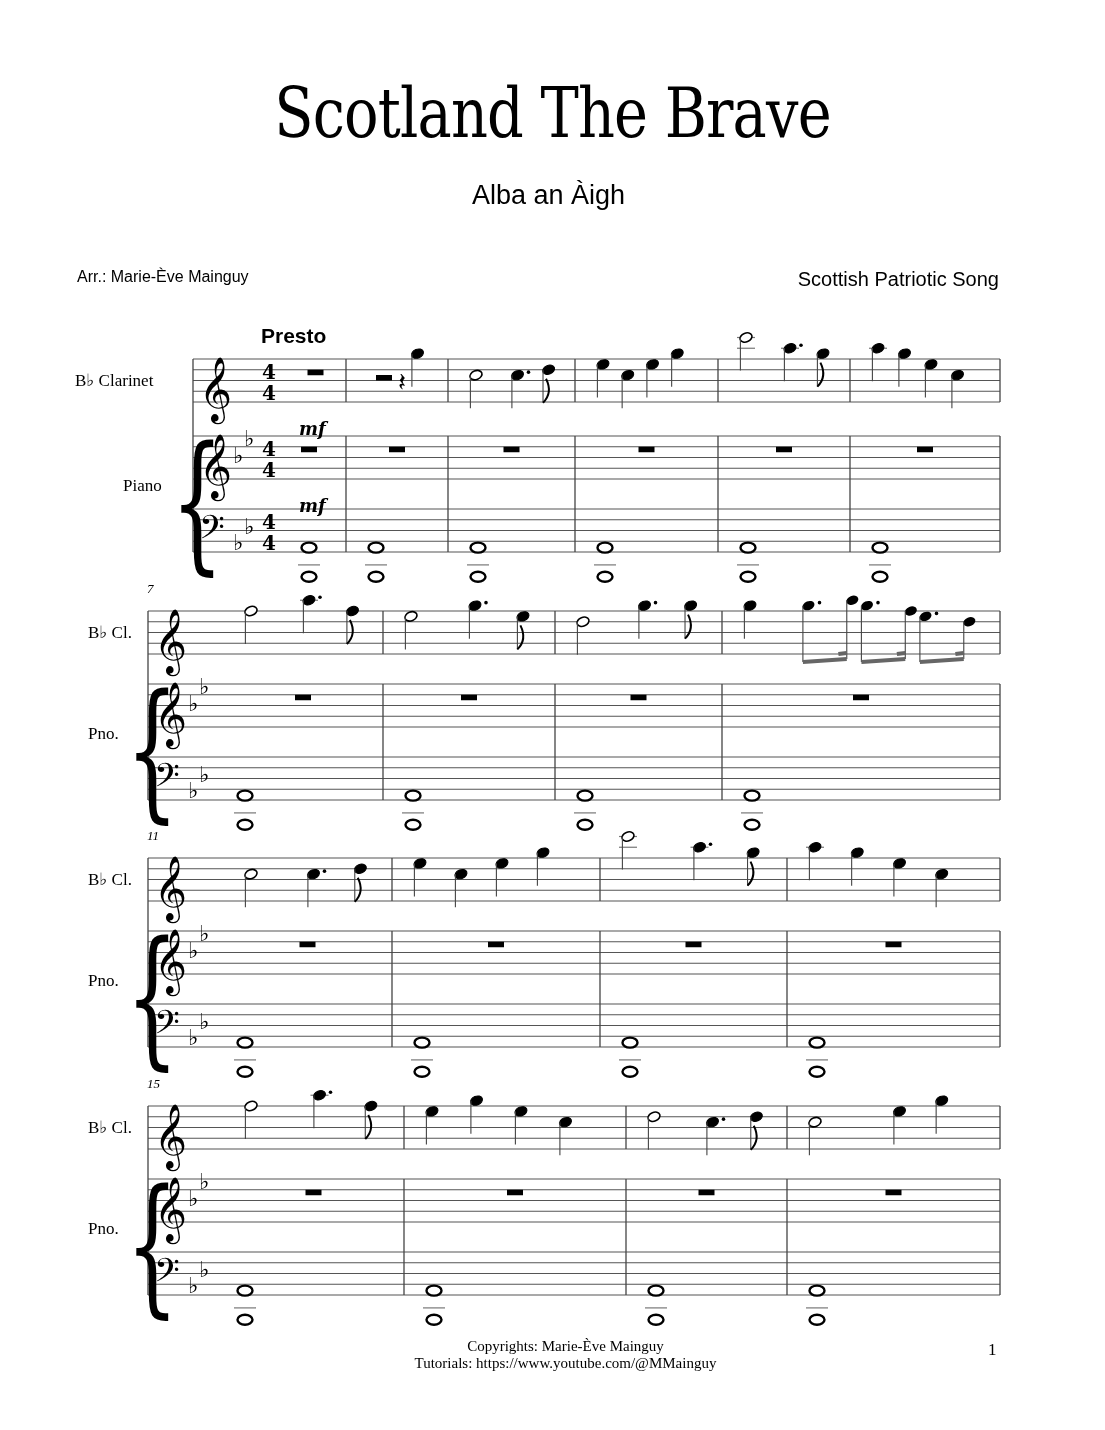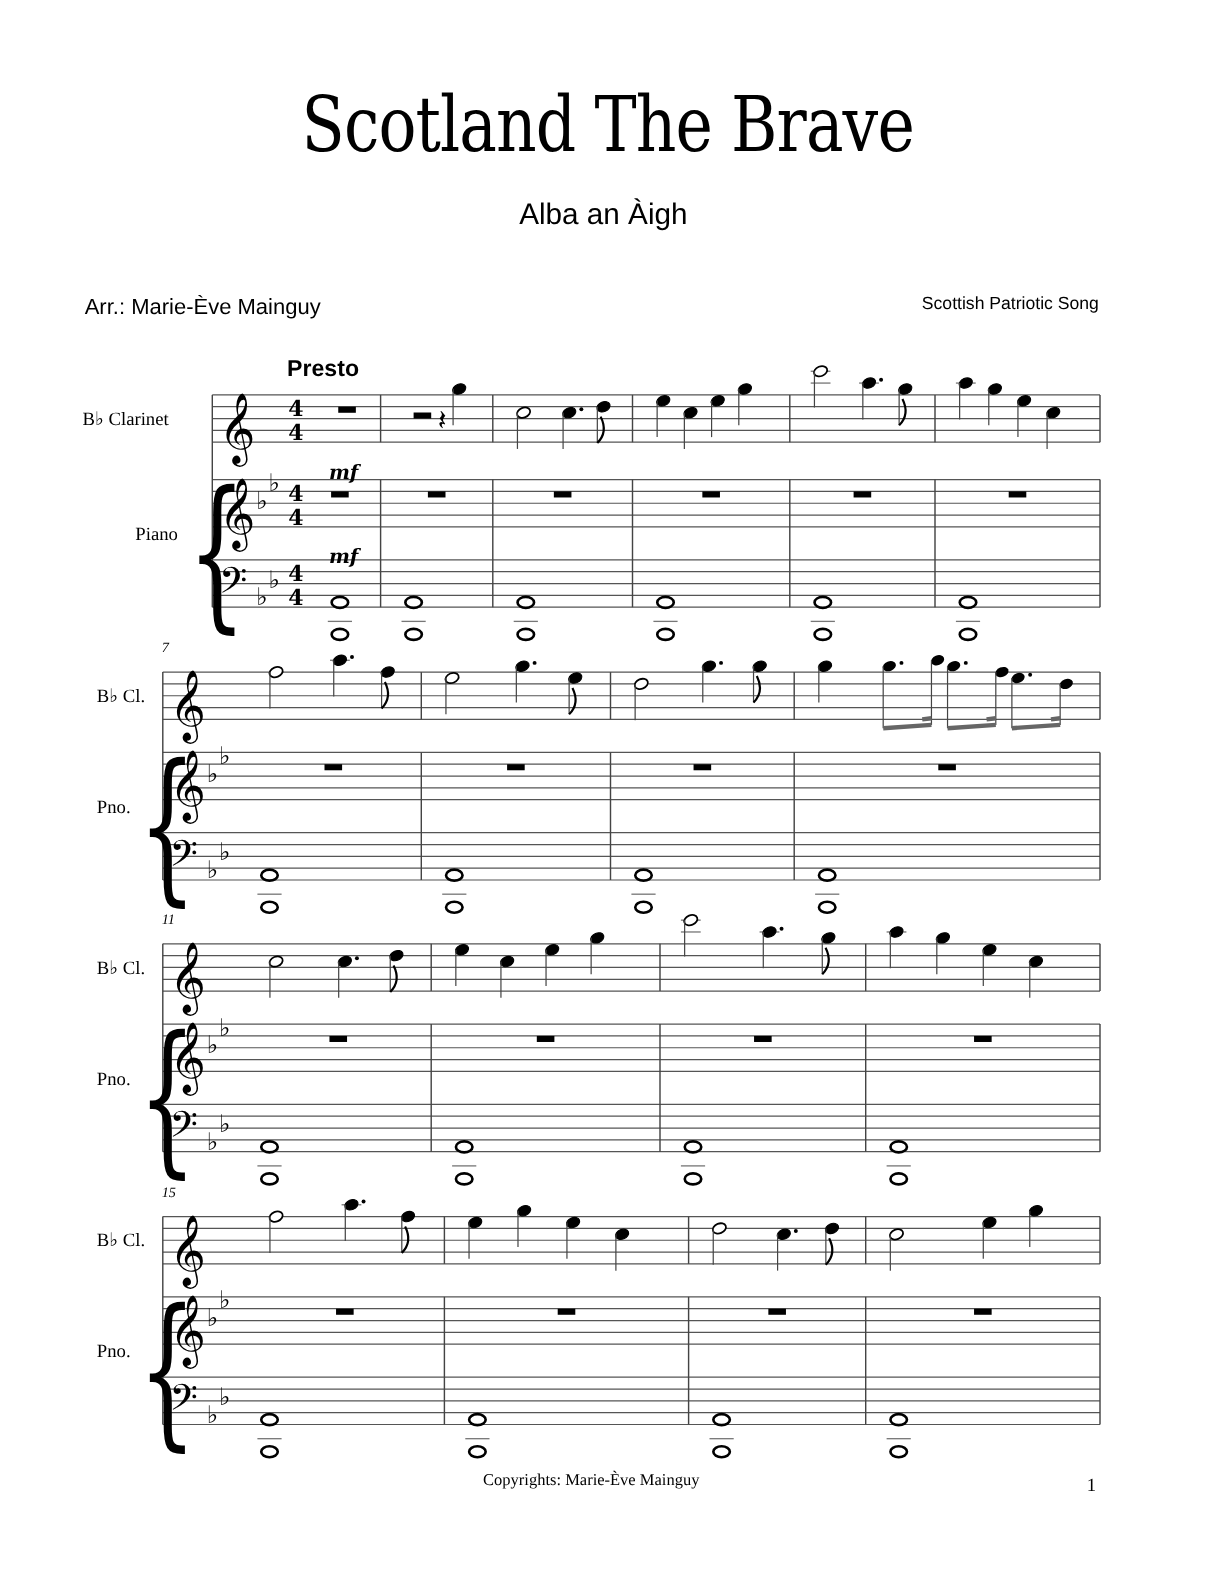--- a/index.html
+++ b/index.html
@@ -1,22 +1,22 @@
 <!DOCTYPE html>
 <html><head>
 <meta charset="utf-8">
 <style>
   html,body{margin:0;padding:0;background:#fff;}
   body{width:1105px;height:1430px;position:relative;overflow:hidden;color:#000;}
   .title{position:absolute;left:0;width:1105px;top:72px;text-align:center;font-family:"DejaVu Serif",serif;font-size:70px;letter-spacing:-1px;transform:scaleX(0.82);transform-origin:center;}
   .subtitle{position:absolute;left:0;width:1073px;top:180px;text-align:center;font-family:"Liberation Sans",sans-serif;font-size:27px;margin-left:12px;}
-  .arranger{position:absolute;left:77px;top:268px;font-family:"Liberation Sans",sans-serif;font-size:20px;}
-  .composer{position:absolute;right:106px;top:268px;font-family:"Liberation Sans",sans-serif;font-size:16px;}
+  .arranger{position:absolute;left:77px;top:268px;font-family:"Liberation Sans",sans-serif;font-size:16px;}
+  .composer{position:absolute;right:106px;top:268px;font-family:"Liberation Sans",sans-serif;font-size:20px;}
   .tempo{position:absolute;left:261px;top:324px;font-family:Liberation Sans, sans-serif;font-weight:bold;font-size:21px;}
-  .footer{position:absolute;left:0;width:1075px;top:1338px;text-align:center;font-family:"Liberation Serif",serif;font-size:15px;line-height:17px;}
+  .footer{position:absolute;left:0;width:1075px;top:1338px;text-align:center;font-family:"Liberation Serif",serif;font-size:15px;line-height:17px;padding-left:28px;}
   .pagenum{position:absolute;left:988px;top:1340px;font-family:"Liberation Serif",serif;font-size:17px;}
   svg.score{position:absolute;left:0;top:0;}
   .instr{font-family:"Liberation Serif",serif;font-size:17px;}
   .mnum{font-family:"Liberation Serif",serif;font-style:italic;font-size:13px;}
   .dyn{font-family:"DejaVu Serif",serif;font-style:italic;font-weight:bold;font-size:18px;}
   .ts{font-family:"DejaVu Serif",serif;font-weight:bold;font-size:20px;}
 </style>
 </head>
 <body>
 
@@ -447,14 +447,15 @@
         <rect x="885.5" y="1189.75" width="16" height="5.5" fill="#000"></rect>
         <ellipse cx="817" cy="1290.625" rx="7.5" ry="5" fill="#fff" stroke="#000" stroke-width="2.4"></ellipse>
         <line x1="806" x2="828" y1="1307.9" y2="1307.9" stroke="#777" stroke-width="1.2"></line>
         <ellipse cx="817" cy="1319.725" rx="7.5" ry="5" fill="#fff" stroke="#000" stroke-width="2.4"></ellipse>
       </g>
     </g>
   </svg>
 
 <div class="footer">
   <div>Copyrights: Marie-Ève Mainguy</div>
+  <div>Tutorials: https://www.youtube.com/@MMainguy</div>
 </div>
 <div class="pagenum">1</div>
 
 </body></html>

